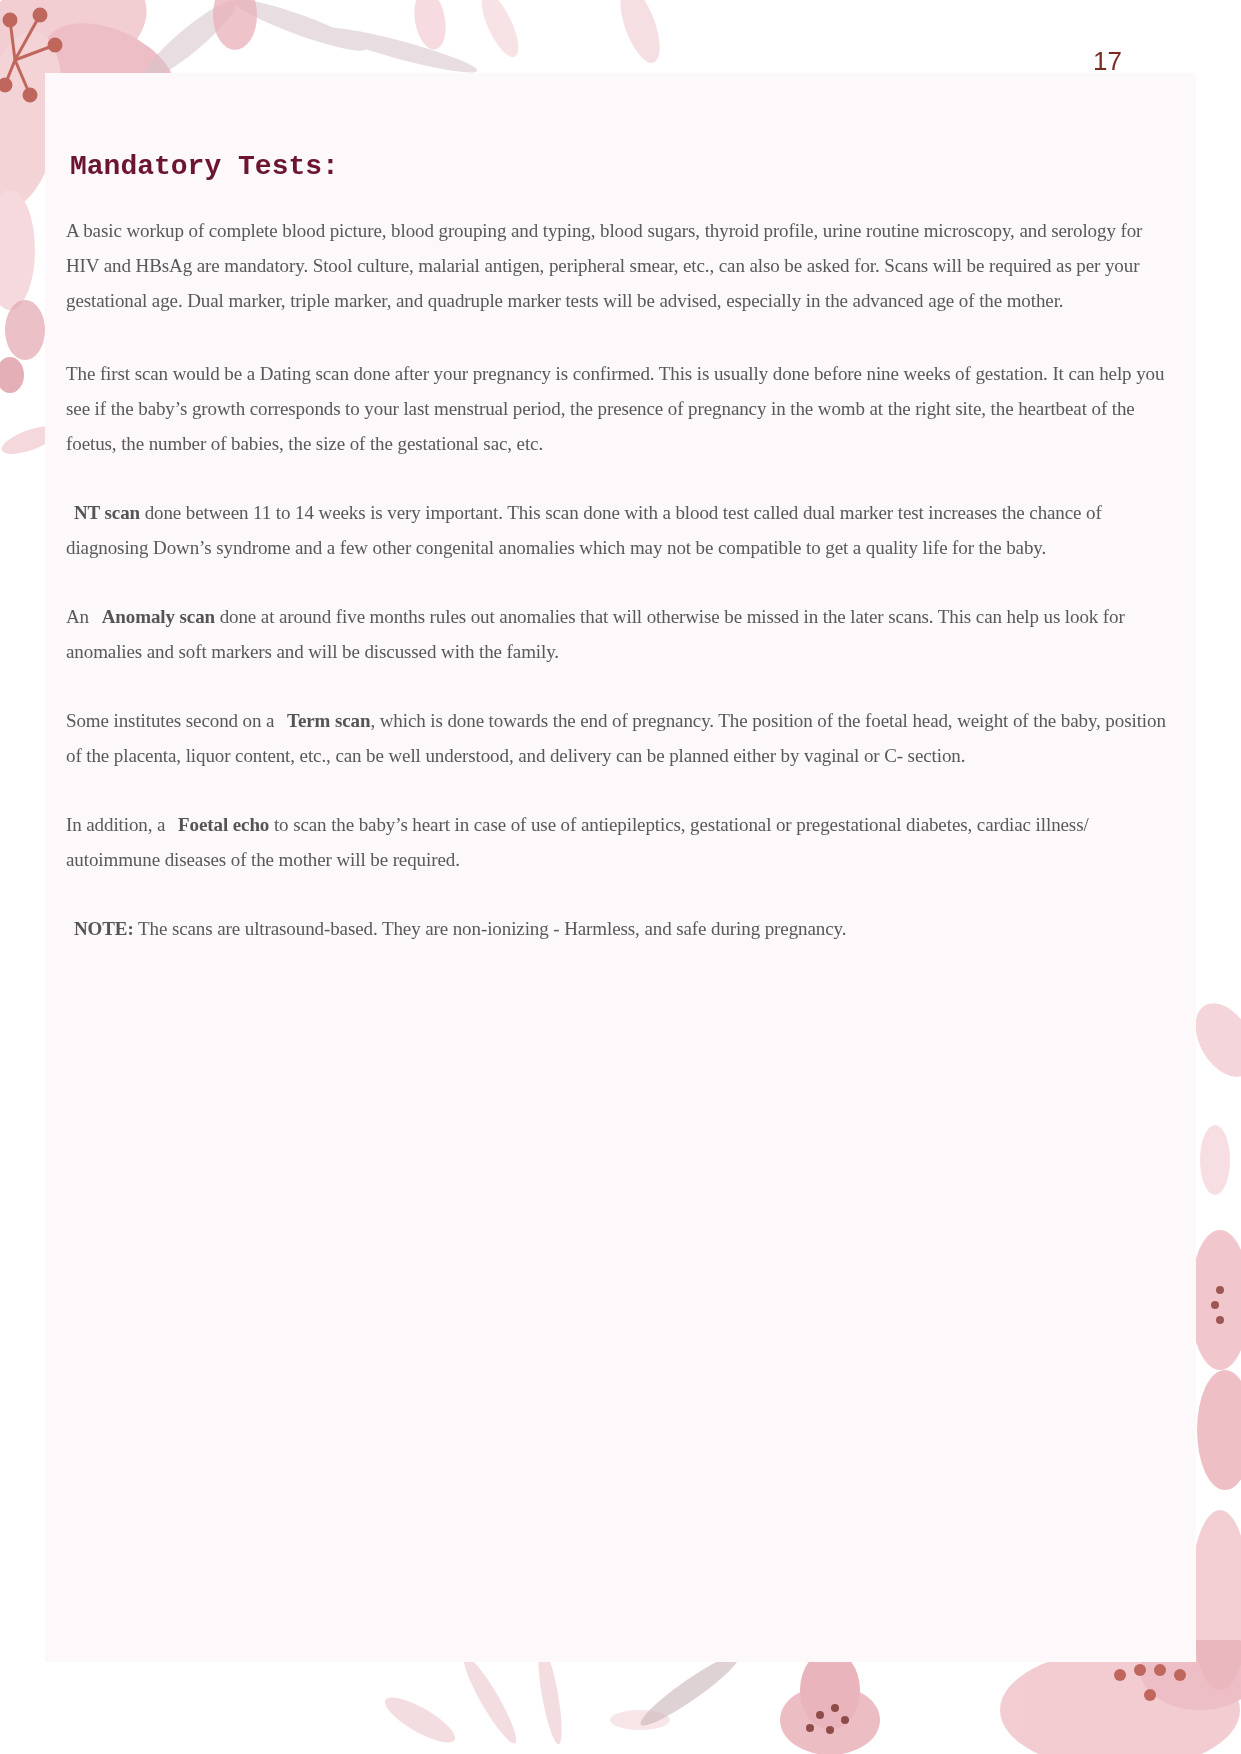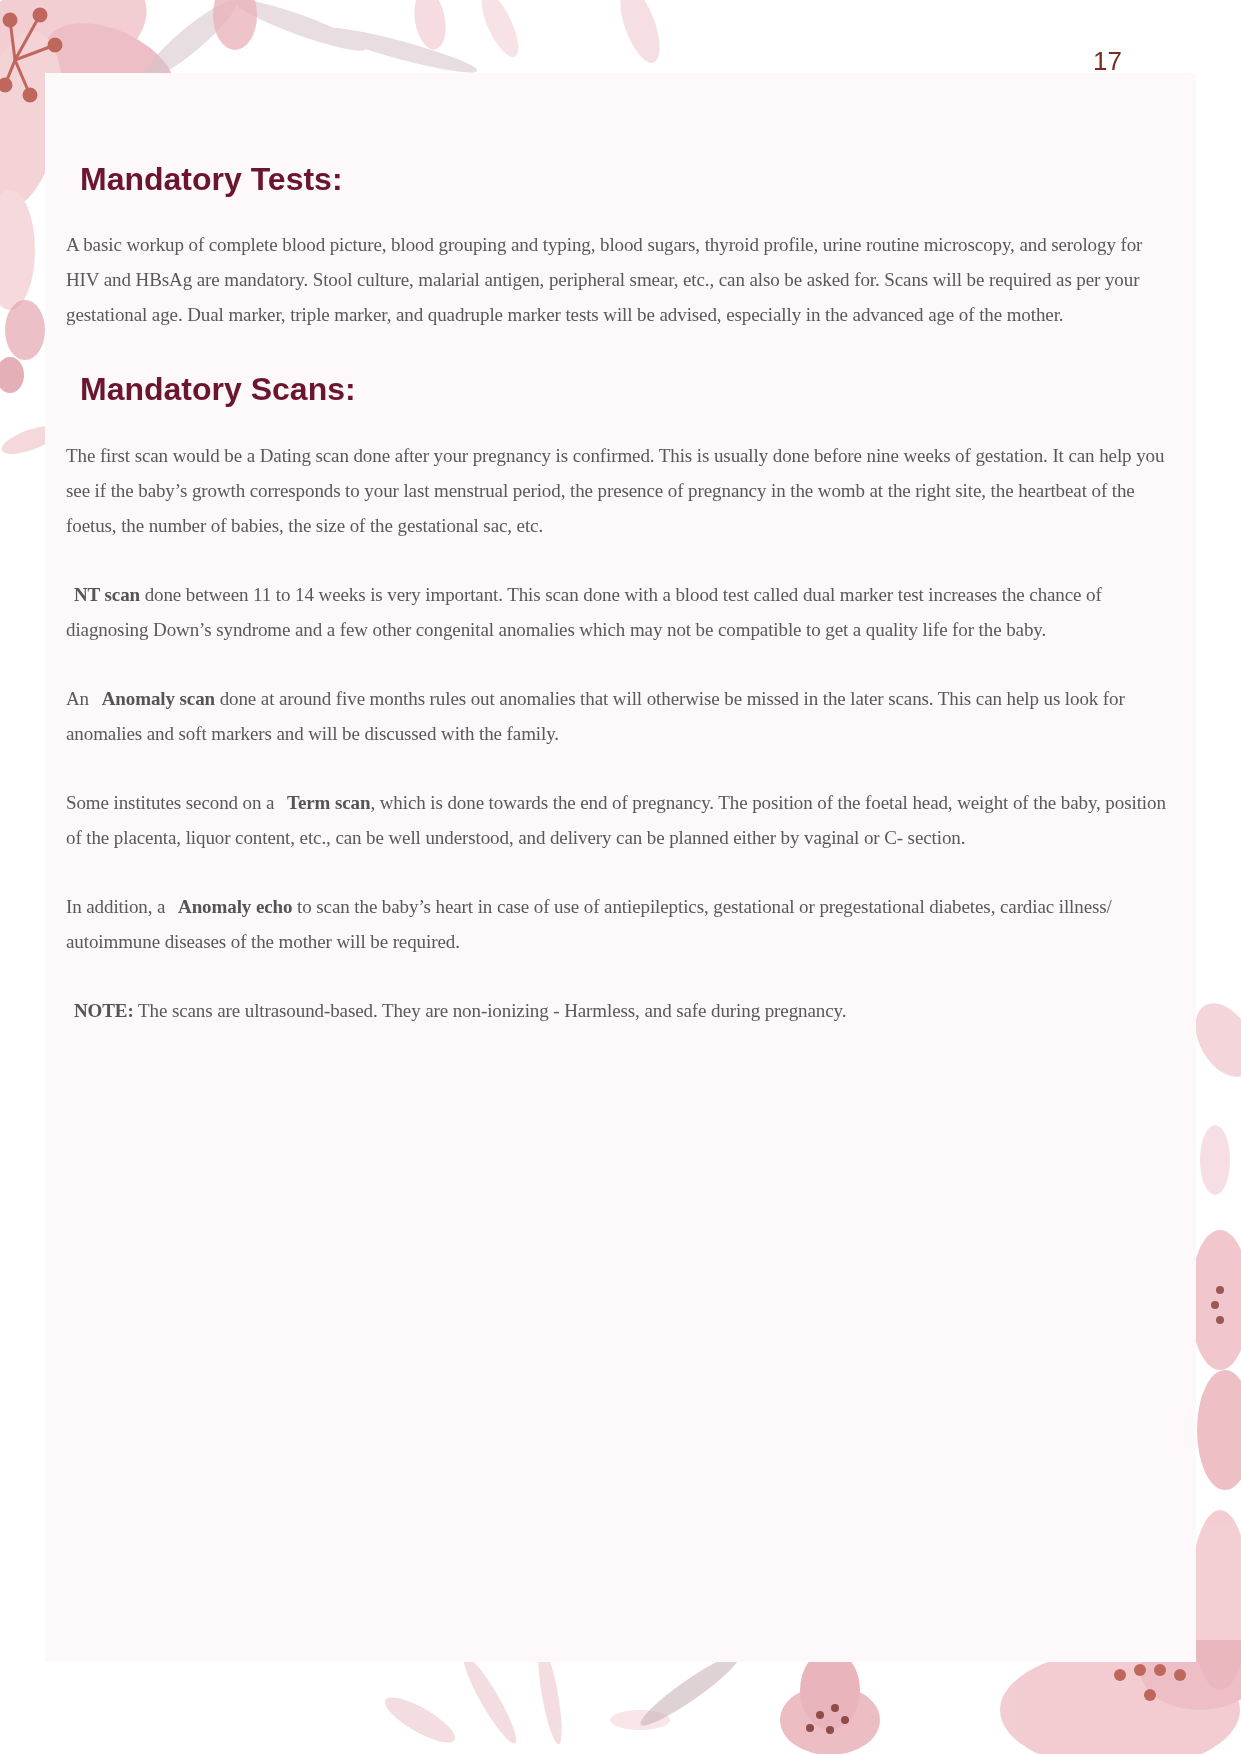--- a/index.html
+++ b/index.html
@@ -38,25 +38,25 @@
     }
     .content {
       position: absolute;
       left: 66px;
       top: 146px;
       width: 1110px;
       z-index: 4;
       color: #595959;
     }
     h2 {
-      font-family: Liberation Sans, sans-serif;
+      font-family: Liberation Mono, monospace;
       font-weight: bold;
       color: #6b1530;
-      font-size: 32px;
-      margin: 14px;
+      font-size: 28px;
+      margin: 4px;
       line-height: 1.2;
     }
     h2.h-tests { margin-bottom: 29px; }
     h2.h-scans { margin-bottom: 29px; }
     p {
       margin: 0 0 34px 0;
       font-size: 19px;
       line-height: 35px;
       letter-spacing: -0.1px;
     }
@@ -161,29 +161,28 @@
 
 <div class="page-number">17</div>
 
 <div class="content">
   <section>
     <h2 class="h-tests">Mandatory Tests:</h2>
     <p class="tests-para">A basic workup of complete blood picture, blood grouping and typing, blood sugars, thyroid profile, urine routine microscopy, and serology for HIV and HBsAg are mandatory. Stool culture, malarial antigen, peripheral smear, etc., can also be asked for. Scans will be required as per your gestational age. Dual marker, triple marker, and quadruple marker tests will be advised, especially in the advanced age of the mother.</p>
   </section>
 
   <section>
-    <h2 class="h-scans">Mandatory Scans:</h2>
 
     <p>The first scan would be a Dating scan done after your pregnancy is confirmed. This is usually done before nine weeks of gestation. It can help you see if the baby’s growth corresponds to your last menstrual period, the presence of pregnancy in the womb at the right site, the heartbeat of the foetus, the number of babies, the size of the gestational sac, etc.</p>
 
     <p><b>NT scan</b><span> done between 11 to 14 weeks is very important. This scan done with a blood test called dual marker test increases the chance of diagnosing Down’s syndrome and a few other congenital anomalies which may not be compatible to get a quality life for the baby.</span></p>
 
     <p><span>An </span><b>Anomaly scan</b><span> done at around five months rules out anomalies that will otherwise be missed in the later scans. This can help us look for anomalies and soft markers and will be discussed with the family.</span></p>
 
 
     <p><span>Some institutes second on a </span><b>Term scan</b><span>, which is done towards the end of pregnancy. The position of the foetal head, weight of the baby, position of the placenta, liquor content, etc., can be well understood, and delivery can be planned either by vaginal or C- section.</span></p>
 
-    <p><span>In addition, a </span><b>Anomaly echo</b><span> to scan the baby’s heart in case of use of antiepileptics, gestational or pregestational diabetes, cardiac illness/ autoimmune diseases of the mother will be required.</span></p>
+    <p><span>In addition, a </span><b>Foetal echo</b><span> to scan the baby’s heart in case of use of antiepileptics, gestational or pregestational diabetes, cardiac illness/ autoimmune diseases of the mother will be required.</span></p>
 
 
     <p class="last"><b>NOTE:</b><span> The scans are ultrasound-based. They are non-ionizing - Harmless, and safe during pregnancy.</span></p>
   </section>
 </div>
 
 </body></html>

